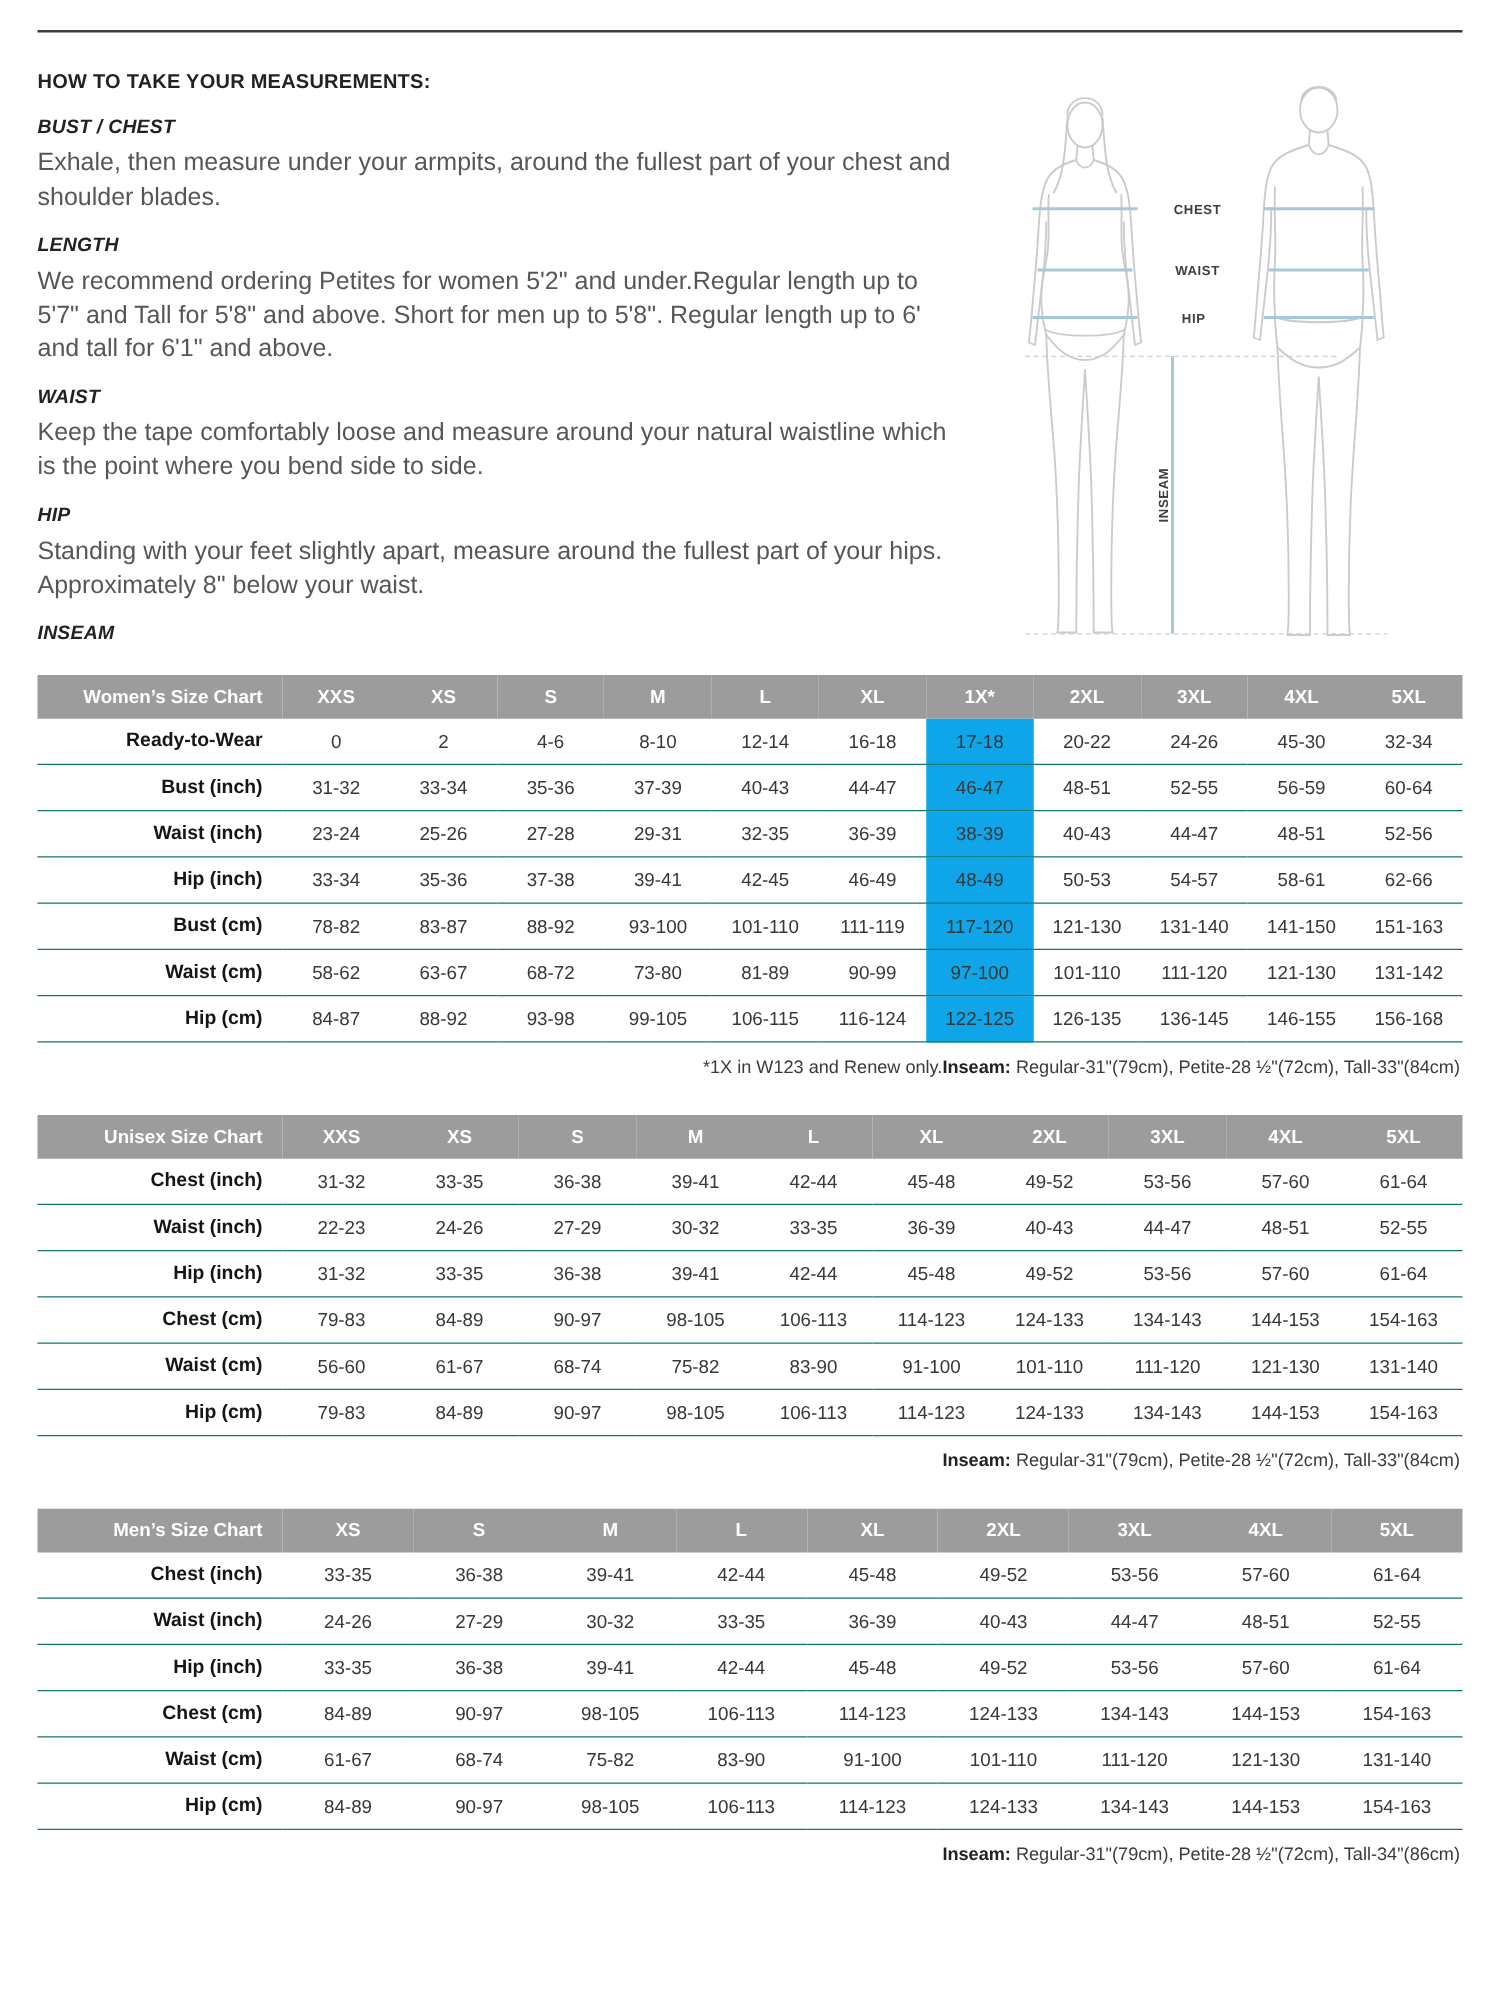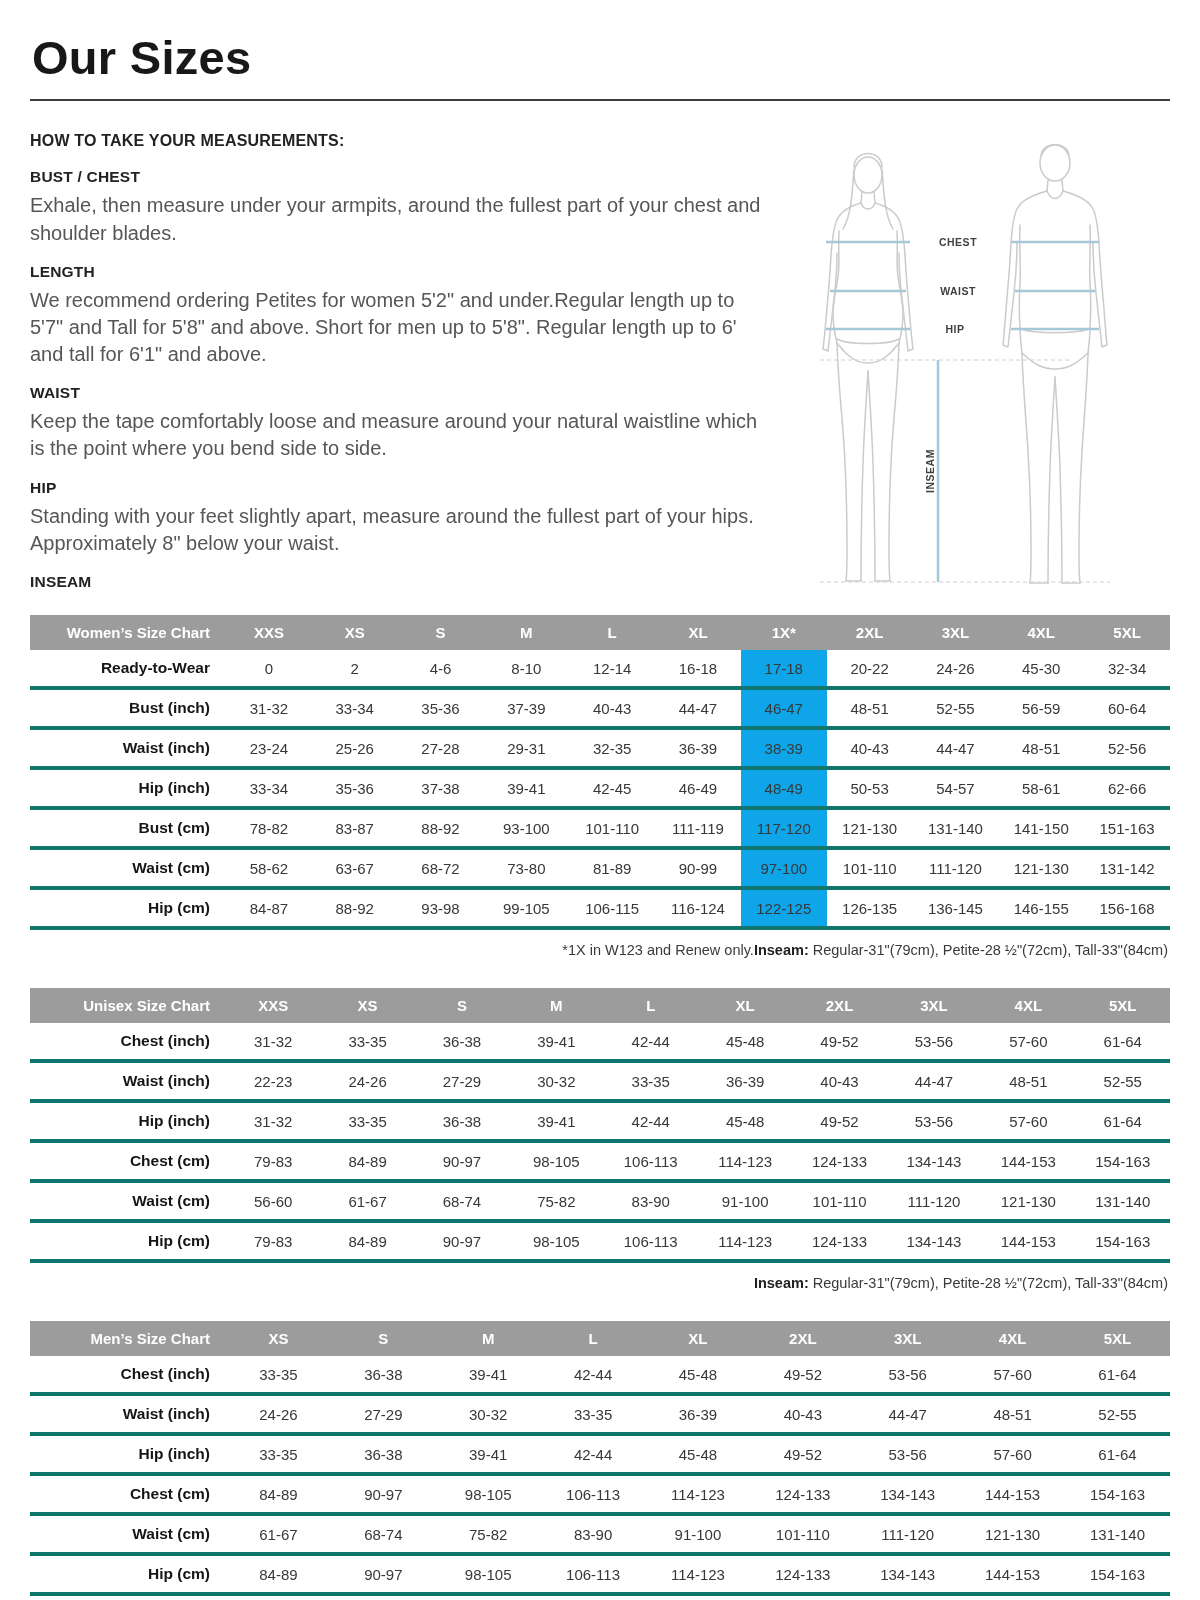--- a/index.html
+++ b/index.html
@@ -15,54 +15,53 @@
     font-size: 47px; font-weight: 800; color: #181818;
     letter-spacing: 0.3px; margin: 6px 0 14px 2px;
   }
   hr.title-rule { border: none; border-top: 2px solid #3c3c3c; margin: 0 0 26px 0; }
 
   .intro { display: flex; align-items: flex-end; margin-bottom: 18px; }
   .text-col { width: 735px; }
   .figure-col { margin-left: auto; width: 392px; }
 
   h2.howto { font-size: 16px; font-weight: 700; color: #222; letter-spacing: 0.2px; margin: 0 0 18px 0; }
-  .measure-section h3 { font-size: 15.5px; font-weight: 700; color: #222; letter-spacing: 0.2px; margin: 0 0 6px 0; }
+  .measure-section h3 { font-size: 15.5px; font-weight: 700; color: #222; letter-spacing: 0.2px; margin: 0 0 6px 0; font-style: italic; }
   .measure-section p { font-size: 20px; line-height: 1.36; color: #565656; margin: 0 0 16px 0; }
 
   svg.figure-svg { display: block; }
 
   .table-block { margin-top: 14px; }
   table.size-table { width: 100%; border-collapse: collapse; table-layout: fixed; }
   table.size-table thead th {
     background: #9c9c9c; color: #ffffff; font-size: 15px; font-weight: 700;
     padding: 9px 0; text-align: center;
   }
   table.size-table thead th.table-title { text-align: right; padding-right: 16px; font-size: 15px; }
-  table.size-table tbody tr { border-bottom: 4px solid #0f766e; }
+  table.size-table tbody tr { border-bottom: 1px solid #0f766e; }
   table.size-table tbody th {
     text-align: right; padding: 9px 16px 9px 2px; font-size: 15.5px;
     color: #151515; font-weight: 700; white-space: nowrap;
   }
   table.size-table td {
     text-align: center; font-size: 15px; color: #383838; padding: 9px 2px; white-space: nowrap;
   }
   table.size-table td.hl { background: #0ea5e9; }
 
   .footnote-row {
     display: flex; justify-content: flex-end; 
     font-size: 14.5px; color: #3a3a3a; margin: 12px 2px 30px 0;
   }
   .footnote-row b { font-weight: 700; color: #222; }
 </style>
 </head>
 <body>
 
 <div class="page">
 
-  <h1 class="page-title">Our Sizes</h1>
   <hr class="title-rule">
 
   <div class="intro">
     <div class="text-col">
       <h2 class="howto">HOW TO TAKE YOUR MEASUREMENTS:</h2>
 
       <div class="measure-section">
         <h3>BUST / CHEST</h3>
         <p>Exhale, then measure under your armpits, around the fullest part of your chest and shoulder blades.</p>
       </div>

